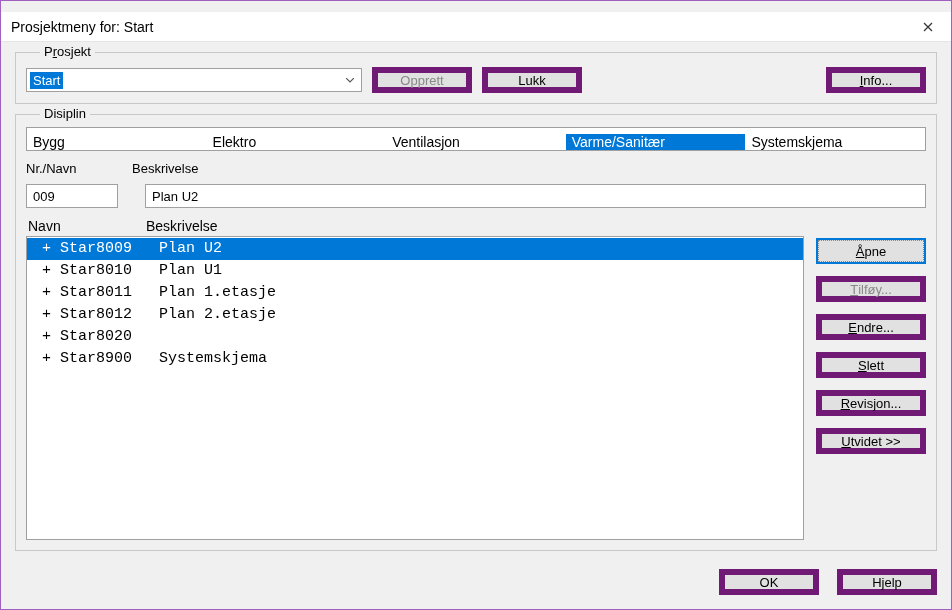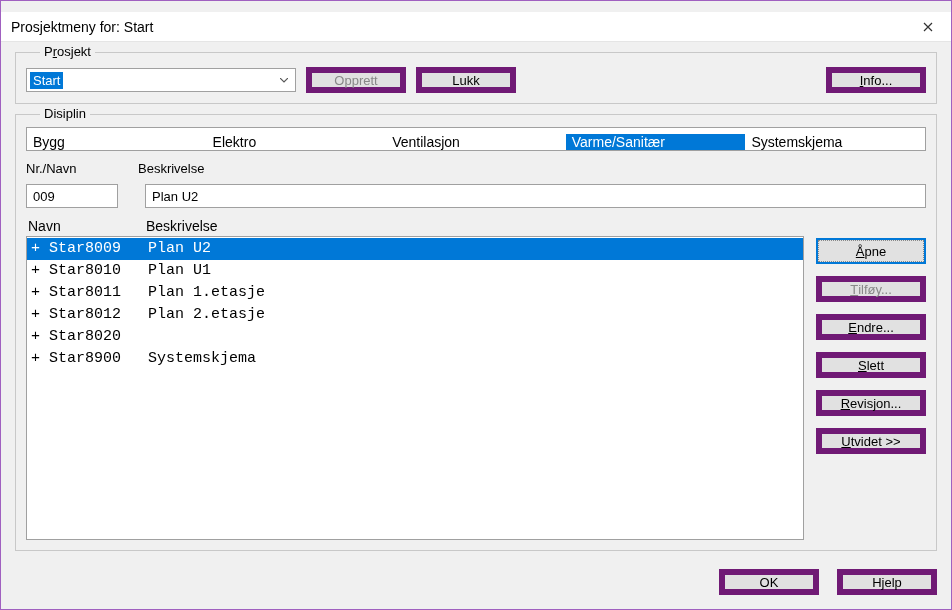--- a/index.html
+++ b/index.html
@@ -62,21 +62,21 @@
       font-size: 13px;
     }
     .fieldset-label u { text-decoration: underline; }
     .prosjekt-row {
       display: flex;
       gap: 10px;
       align-items: center;
     }
     .combo {
       height: 24px;
-      width: 270px;
+      width: 336px;
       border: 1px solid #a0a0a0;
       background: #fff;
       display: flex;
       align-items: center;
       justify-content: space-between;
       padding-left: 3px;
       padding-right: 2px;
     }
     .combo-sel {
       background: #0078D7;
@@ -135,21 +135,21 @@
       align-items: center;
       padding-left: 6px;
       font-size: 14px;
     }
     .d-tab.sel {
       background: #0078D7;
       color: #fff;
     }
     .labels-row {
       display: flex;
-      gap: 20px;
+      gap: 14px;
       margin-top: 10px;
     }
     .lbl-nr { width: 92px; }
     .lbl-besk { flex: 1; }
     .inputs-row {
       display: flex;
       gap: 27px;
       margin-top: 8px;
     }
     .txt {
@@ -187,21 +187,21 @@
       background: #fff;
       overflow-y: auto;
       overflow-x: hidden;
       font-family: Consolas, "Courier New", monospace;
       font-size: 15px;
       line-height: 22px;
       padding-top: 1px;
     }
     .list-item {
       white-space: pre;
-      padding-left: 4px;
+      padding-left: 15px;
       cursor: pointer;
     }
     .list-item.sel {
       background: #0078D7;
       color: #fff;
     }
     .side-col {
       width: 110px;
       display: flex;
       flex-direction: column;

